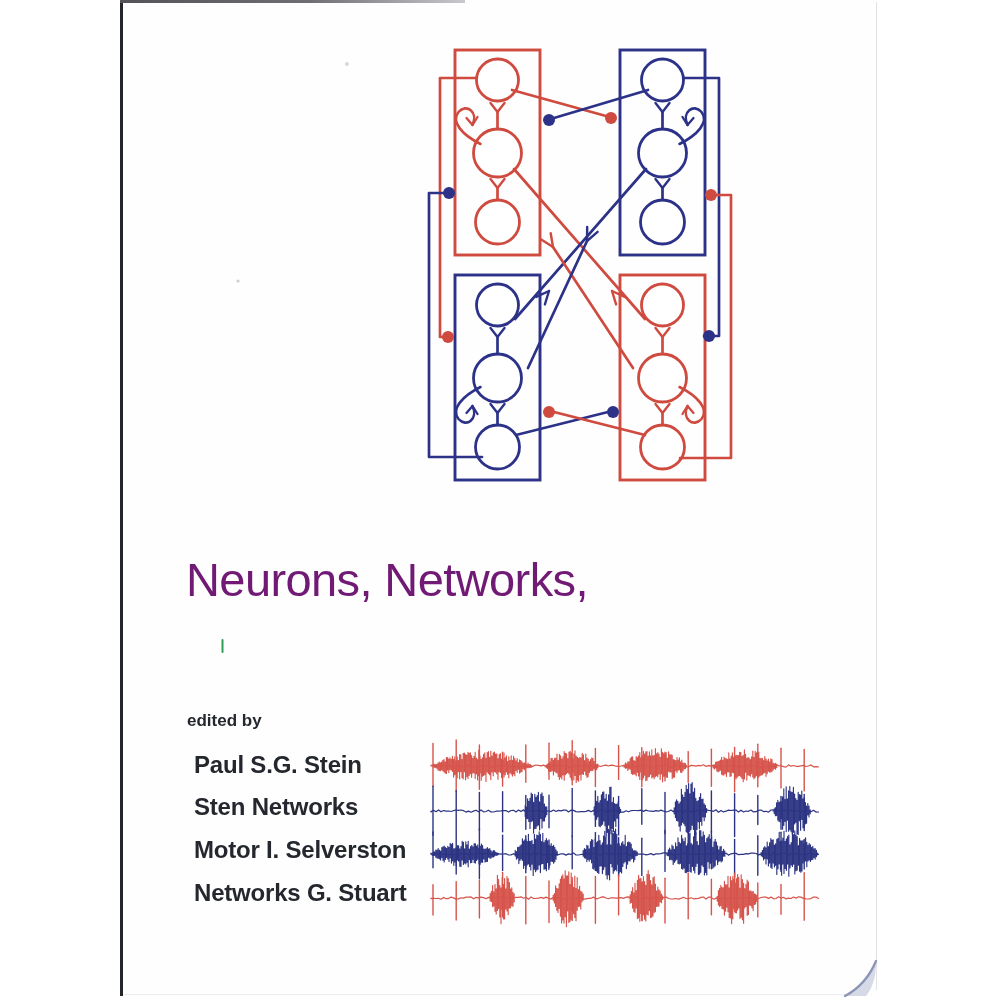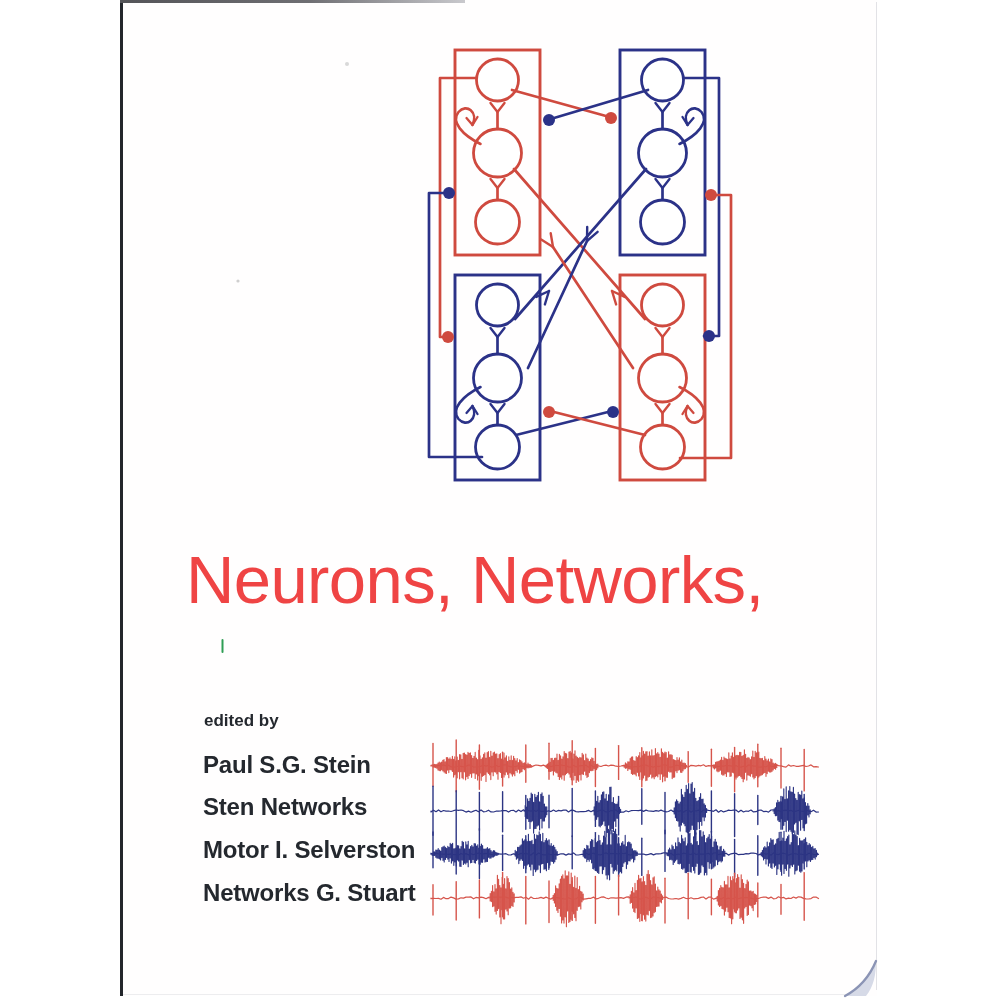--- a/index.html
+++ b/index.html
@@ -5,24 +5,24 @@
   html,body{margin:0;padding:0}
   body{width:1000px;height:1000px;background:#ffffff;position:relative;overflow:hidden;
        font-family:"Liberation Sans",sans-serif}
   .cover{position:absolute;left:120px;top:0;width:757px;height:996px;background:#fffefe;
          border-left:3px solid #23262b;box-sizing:border-box}
   .top-edge{position:absolute;left:120px;top:0;width:345px;height:3px;
             background:linear-gradient(90deg,#545458,#6f6f73 55%,#c9c9cd)}
   .right-edge{position:absolute;left:876px;top:2px;width:1px;height:988px;background:#e2e2e6}
   .bottom-edge{position:absolute;left:123px;top:994px;width:728px;height:1px;background:#ededef}
   #art{position:absolute;left:0;top:0;width:1000px;height:1000px}
-  .title{position:absolute;left:186px;top:551px;font-size:67px;line-height:57px;
-         letter-spacing:-0.6px;color:#ef4444;white-space:nowrap}
-  .edited-by{position:absolute;left:204px;top:711px;font-size:17px;font-weight:bold;color:#24282e}
-  .editor{position:absolute;left:203px;font-size:24px;font-weight:bold;
+  .title{position:absolute;left:186px;top:551px;font-size:47px;line-height:57px;
+         letter-spacing:-0.6px;color:#701a75;white-space:nowrap}
+  .edited-by{position:absolute;left:187px;top:711px;font-size:17px;font-weight:bold;color:#24282e}
+  .editor{position:absolute;left:194px;font-size:24px;font-weight:bold;
           letter-spacing:-0.2px;color:#24282e;white-space:nowrap}
 </style>
 </head>
 <body>
 
 <div class="cover"></div>
 <div class="top-edge"></div>
 <div class="right-edge"></div>
 <div class="bottom-edge"></div>
 

